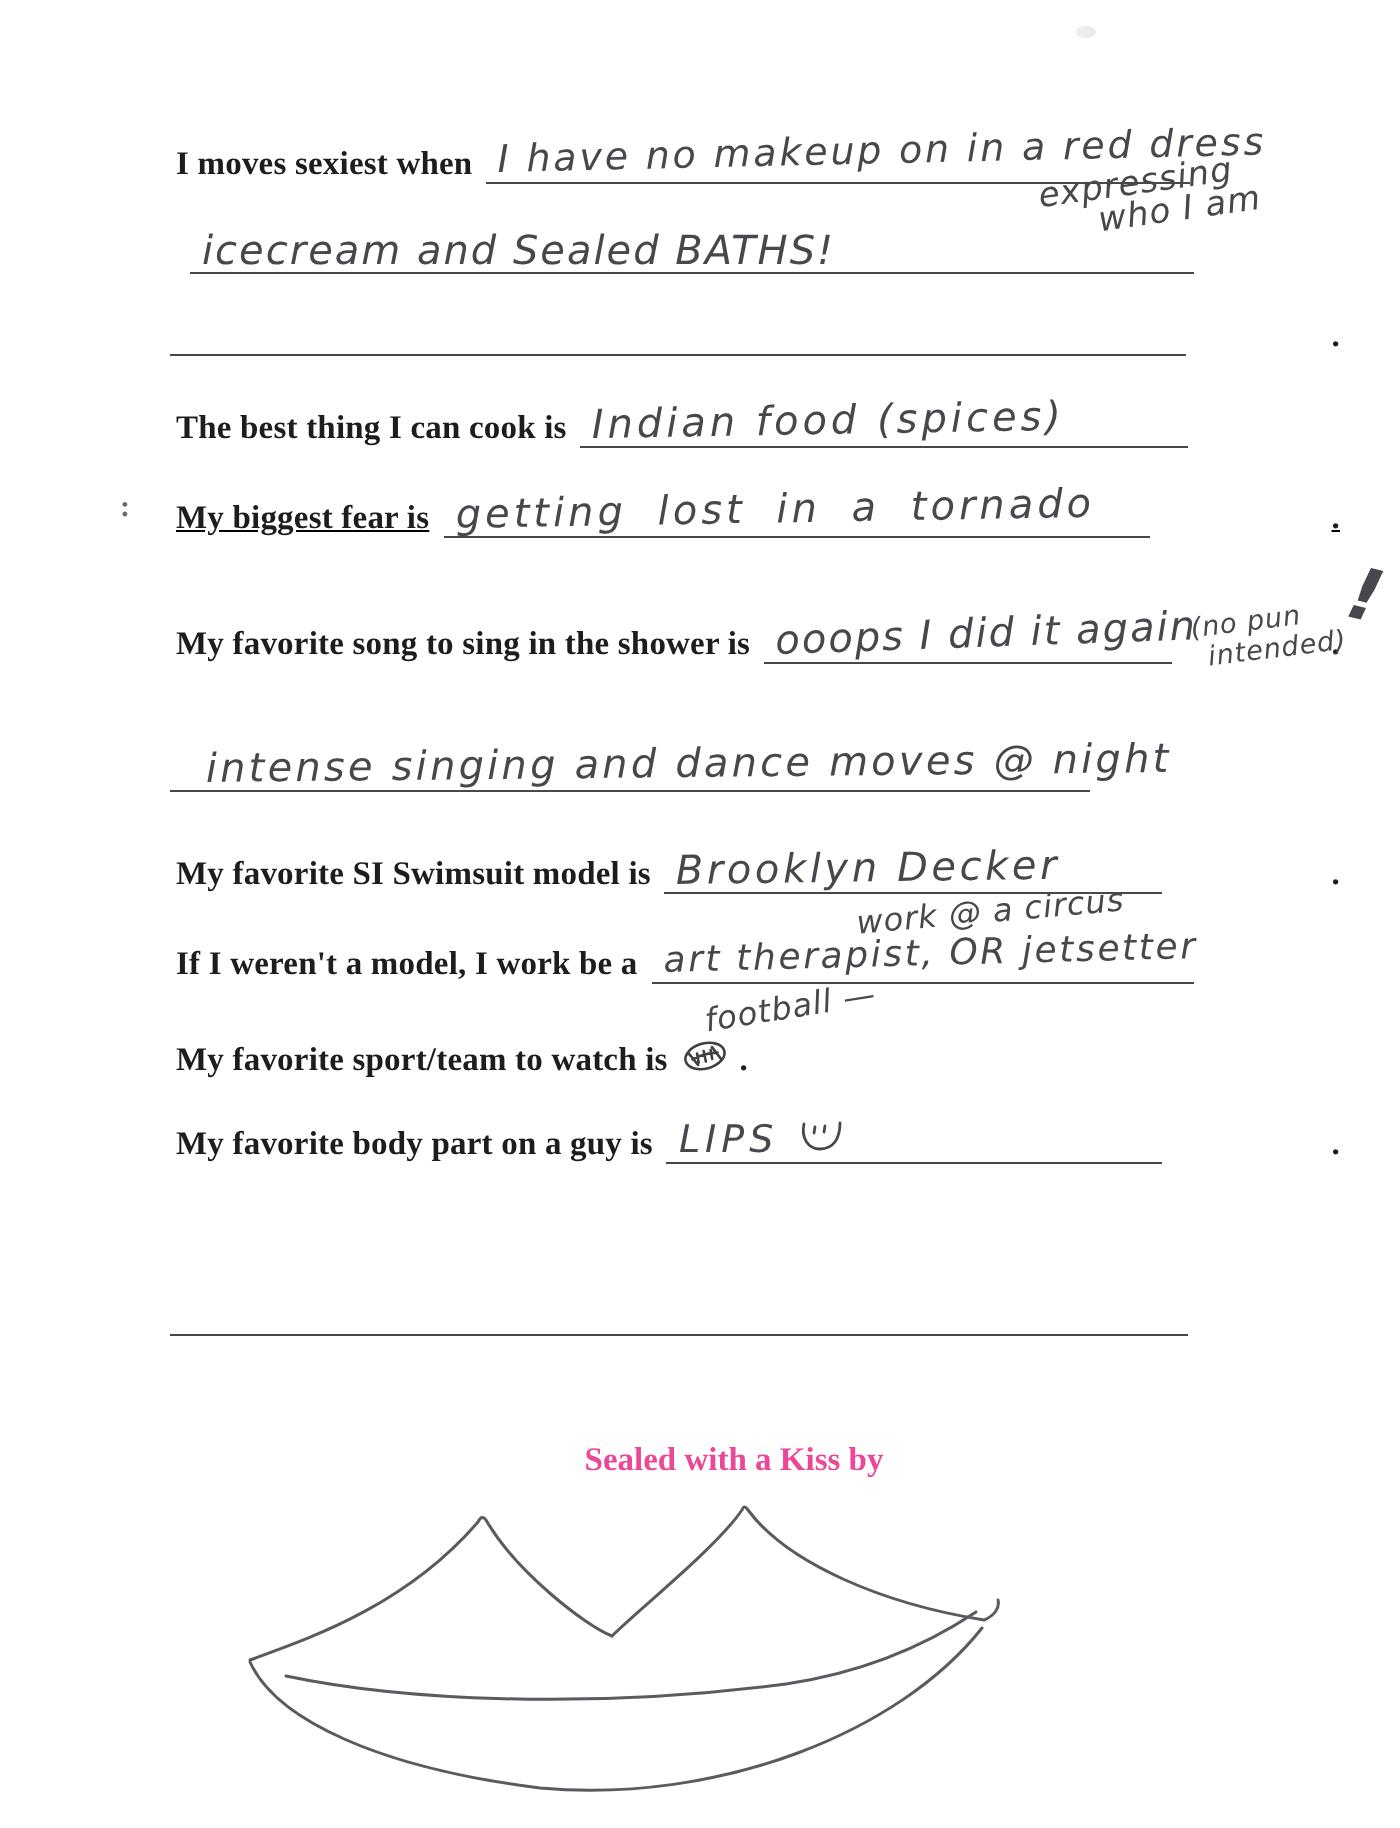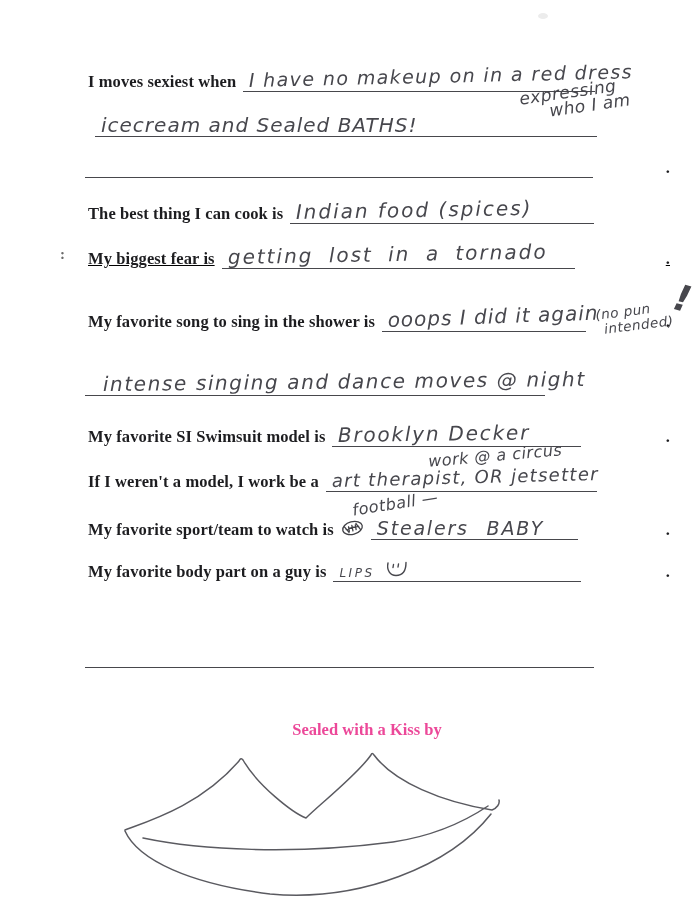--- a/index.html
+++ b/index.html
@@ -129,30 +129,27 @@
   <div class="note" style="left:352px;top:495px;transform:rotate(-9deg);">football —</div>
 
   <div class="row" style="top:514px;">
     <span class="q">My favorite sport/team to watch is</span>
     <svg class="doodle-fb" width="25" height="20" viewBox="0 0 25 20">
       <g transform="rotate(-15 12.5 10)" stroke="#3f3f44" fill="none" stroke-width="1.3" stroke-linecap="round">
         <ellipse cx="12.5" cy="10" rx="10" ry="6.3"></ellipse>
         <path d="M6 10 Q12.5 8.5 19 10 M9 7.8 L8.6 12.4 M12.5 7.4 L12.2 12.8 M16 7.8 L15.6 12.4 M5 6.8 L8 13.4 M17 6.6 L19.8 13.4"></path>
       </g>
     </svg>
-    <span class="blank" style="margin-right:85px;margin-left:4px;">
-      <span class="hw" style="font-size:19px;letter-spacing:1.8px;word-spacing:10px;">Stealers BABY</span>
-    </span>
     <span class="q suffix">.</span>
   </div>
 
   <div class="row" style="top:556px;">
     <span class="q">My favorite body part on a guy is</span>
     <span class="blank" style="margin-right:82px;">
-      <span class="hw" style="font-size:12px;letter-spacing:2.5px;"><span>LIPS</span><svg class="smiley" width="24" height="19" viewBox="0 0 24 19">
+      <span class="hw" style="font-size:19px;letter-spacing:2.5px;"><span>LIPS</span><svg class="smiley" width="24" height="19" viewBox="0 0 24 19">
             <g stroke="#47474d" fill="none" stroke-width="1.4" stroke-linecap="round">
               <path d="M3 2 C1.5 9 5 14.5 11 14.5 C17.5 14.5 21 9.5 21 1.5"></path>
               <path d="M8.5 3.5 L8 6.5 M13.5 3 L13 6"></path>
             </g>
           </svg></span>
     </span>
     <span class="q suffix">.</span>
   </div>
 
   <div class="row noindent" style="top:642px;">

